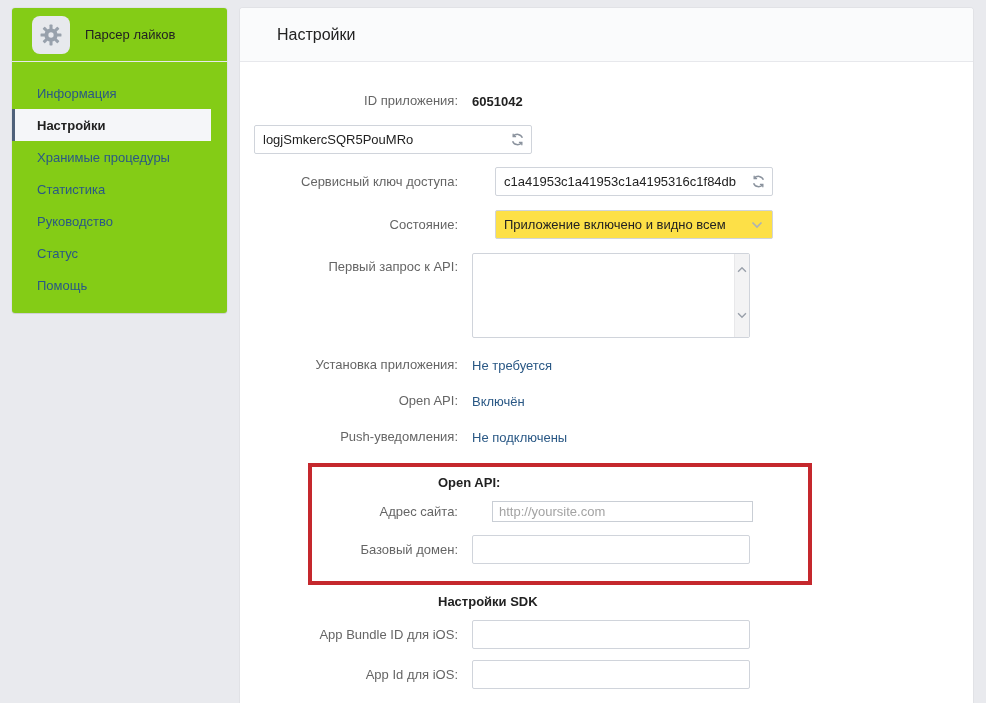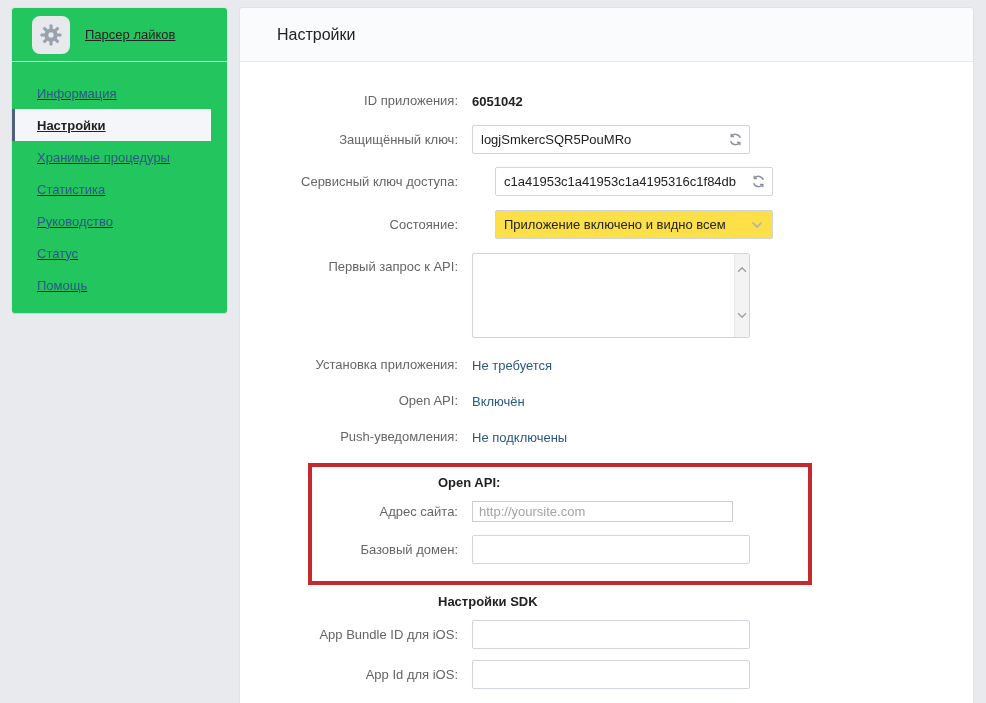--- a/index.html
+++ b/index.html
@@ -9,23 +9,22 @@
     background:#e9eaee;
     color:#222;
     font-size:13px;
     position:relative;
   }
   .stage { position:absolute; left:0; top:0; width:986px; height:703px; }
 
   
   .sidebar {
     position:absolute; left:12px; top:8px; width:215px;
-    background:#22c55e; border-radius:3px;
+    background:#84cc16; border-radius:3px;
     box-shadow:0 1px 0 rgba(0,0,0,.08), 0 0 0 1px rgba(0,0,0,.03);
-    text-decoration:underline;
   }
   .sb-header {
     height:54px; display:flex; align-items:center;
     padding:0 16px 0 20px; border-bottom:1px solid #e7e8ec;
   }
   .gear-box {
     width:38px; height:38px; border-radius:8px; background:#e7e9ed;
     display:flex; align-items:center; justify-content:center;
     margin-right:15px; flex:none;
   }
@@ -101,21 +100,21 @@
 
   a.val-link { color:#2a5885; text-decoration:none; cursor:pointer; }
 
   .section-heading {
     font-weight:bold; color:#222; font-size:13px; margin-left:-20px;
   }
 
   .small-input {
     width:261px; height:21px; border:1px solid #c9ced5; background:#fff;
     padding:0 6px; font-size:13px; color:#222;
-    font-family:"Liberation Sans","DejaVu Sans",sans-serif; outline:none;
+    font-family:"Liberation Sans","DejaVu Sans",sans-serif; outline:none;margin-left:20px;
   }
   .small-input::placeholder { color:#a3a3a3; opacity:1; }
 
   
   .mb13 { margin-bottom:13px; } .mb14 { margin-bottom:14px;gap:23px; }
   .mb16 { margin-bottom:16px; } .mb19 { margin-bottom:19px; }
   .mb20 { margin-bottom:20px; } .mb30 { margin-bottom:30px; }
   .mb11 { margin-bottom:11px; }
 
   
@@ -166,21 +165,20 @@
     </div>
 
     <div class="form">
 
       <div class="row mb16">
         <div class="row-label">ID приложения:</div>
         <div class="row-field bold-val">6051042</div>
       </div>
 
       <div class="row mb13">
-        <div class="row-label">Защищённый ключ:</div>
         <div class="row-field input-wrap">
           <input class="txt-input with-icon" type="text" value="logjSmkercSQR5PouMRo" style="">
           <button class="refresh-btn">
             <svg width="15" height="15" viewBox="0 0 16 16" fill="none" stroke="#8b939e" stroke-width="1.6">
               <path d="M13.2 6.2 A 5.6 5.6 0 0 0 3.4 4.8"></path>
               <path d="M2.8 9.8 A 5.6 5.6 0 0 0 12.6 11.2"></path>
               <path d="M3.4 1.8 L3.4 4.9 L6.5 4.9" stroke-width="1.4"></path>
               <path d="M12.6 14.2 L12.6 11.1 L9.5 11.1" stroke-width="1.4"></path>
             </svg>
           </button>

